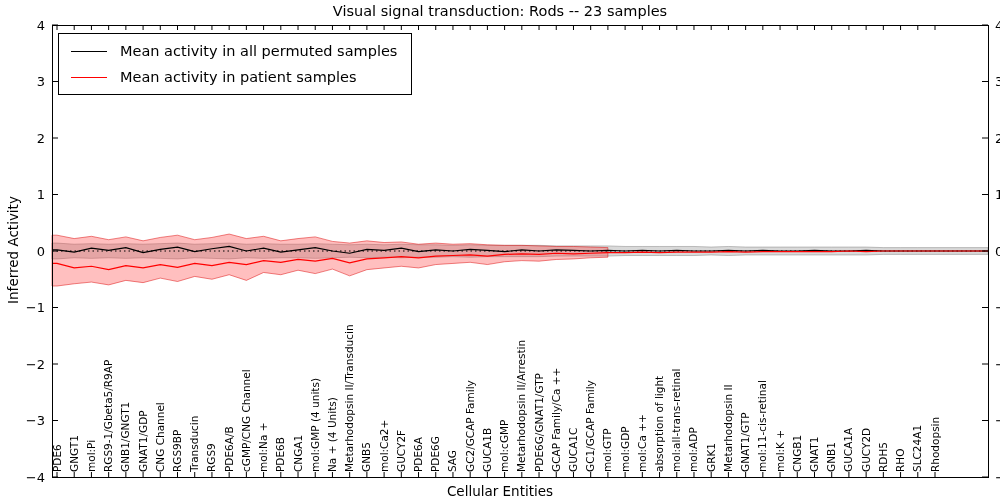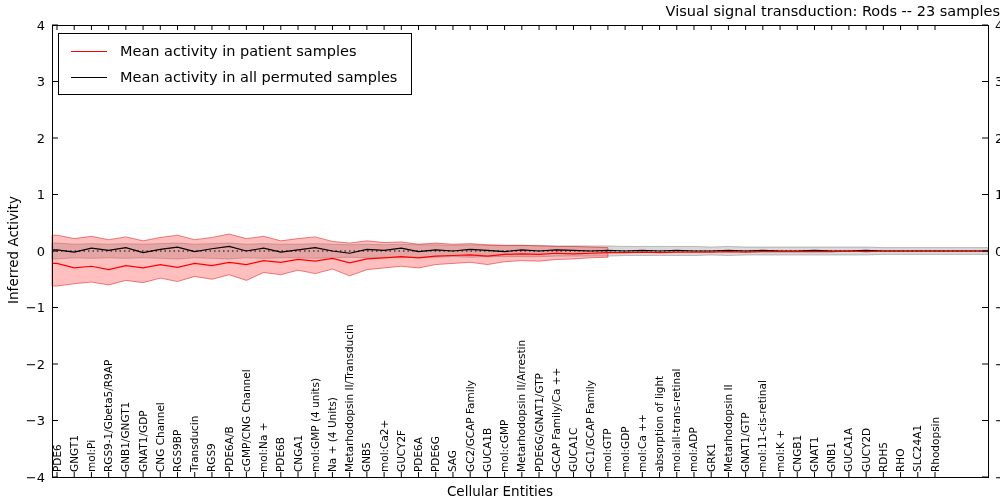--- a/index.html
+++ b/index.html
@@ -1,21 +1,21 @@
 <!DOCTYPE html>
 <html><head>
 <meta charset="utf-8">
 <style>
   html,body{margin:0;padding:0;background:#fff;}
   .stage{
     position:relative;width:1000px;height:500px;background:#ffffff;
     font-family:"DejaVu Sans", sans-serif;color:#000;overflow:hidden;
   }
   .chart-title{
-    position:absolute;top:3px;left:0;width:100%;text-align:right;
+    position:absolute;top:3px;left:0;width:100%;text-align:center;
     font-size:14.5px;
   }
   .x-label{
     position:absolute;bottom:1px;left:0;width:100%;text-align:center;
     font-size:13.5px;
     margin-top:32px;
   }
   .y-label{
     position:absolute;left:5px;top:50%;
     transform:translateY(-50%) rotate(180deg);
@@ -234,21 +234,21 @@
       <line x1="917.7843137254902" y1="477" x2="917.7843137254902" y2="472" stroke="#000" stroke-width="1"></line>
       <line x1="917.7843137254902" y1="25" x2="917.7843137254902" y2="30" stroke="#000" stroke-width="1"></line>
       <text transform="translate(921.2843137254902 472) rotate(-90)" font-size="10.5px" fill="#000">SLC24A1</text>
       <line x1="935" y1="477" x2="935" y2="472" stroke="#000" stroke-width="1"></line>
       <line x1="935" y1="25" x2="935" y2="30" stroke="#000" stroke-width="1"></line>
       <text transform="translate(938.5 472) rotate(-90)" font-size="10.5px" fill="#000">Rhodopsin</text>
     </svg>
 
   <div class="legend">
     <div class="legend-row">
+      <span class="legend-line" style="border-top-color: rgb(0, 0, 0);"></span>
+      <span>Mean activity in all permuted samples</span>
+    </div>
+    <div class="legend-row">
       <span class="legend-line" style="border-top-color: rgb(255, 0, 0);"></span>
       <span>Mean activity in patient samples</span>
     </div>
-    <div class="legend-row">
-      <span class="legend-line" style="border-top-color: rgb(0, 0, 0);"></span>
-      <span>Mean activity in all permuted samples</span>
-    </div>
   </div>
 </div>
 
 </body></html>

